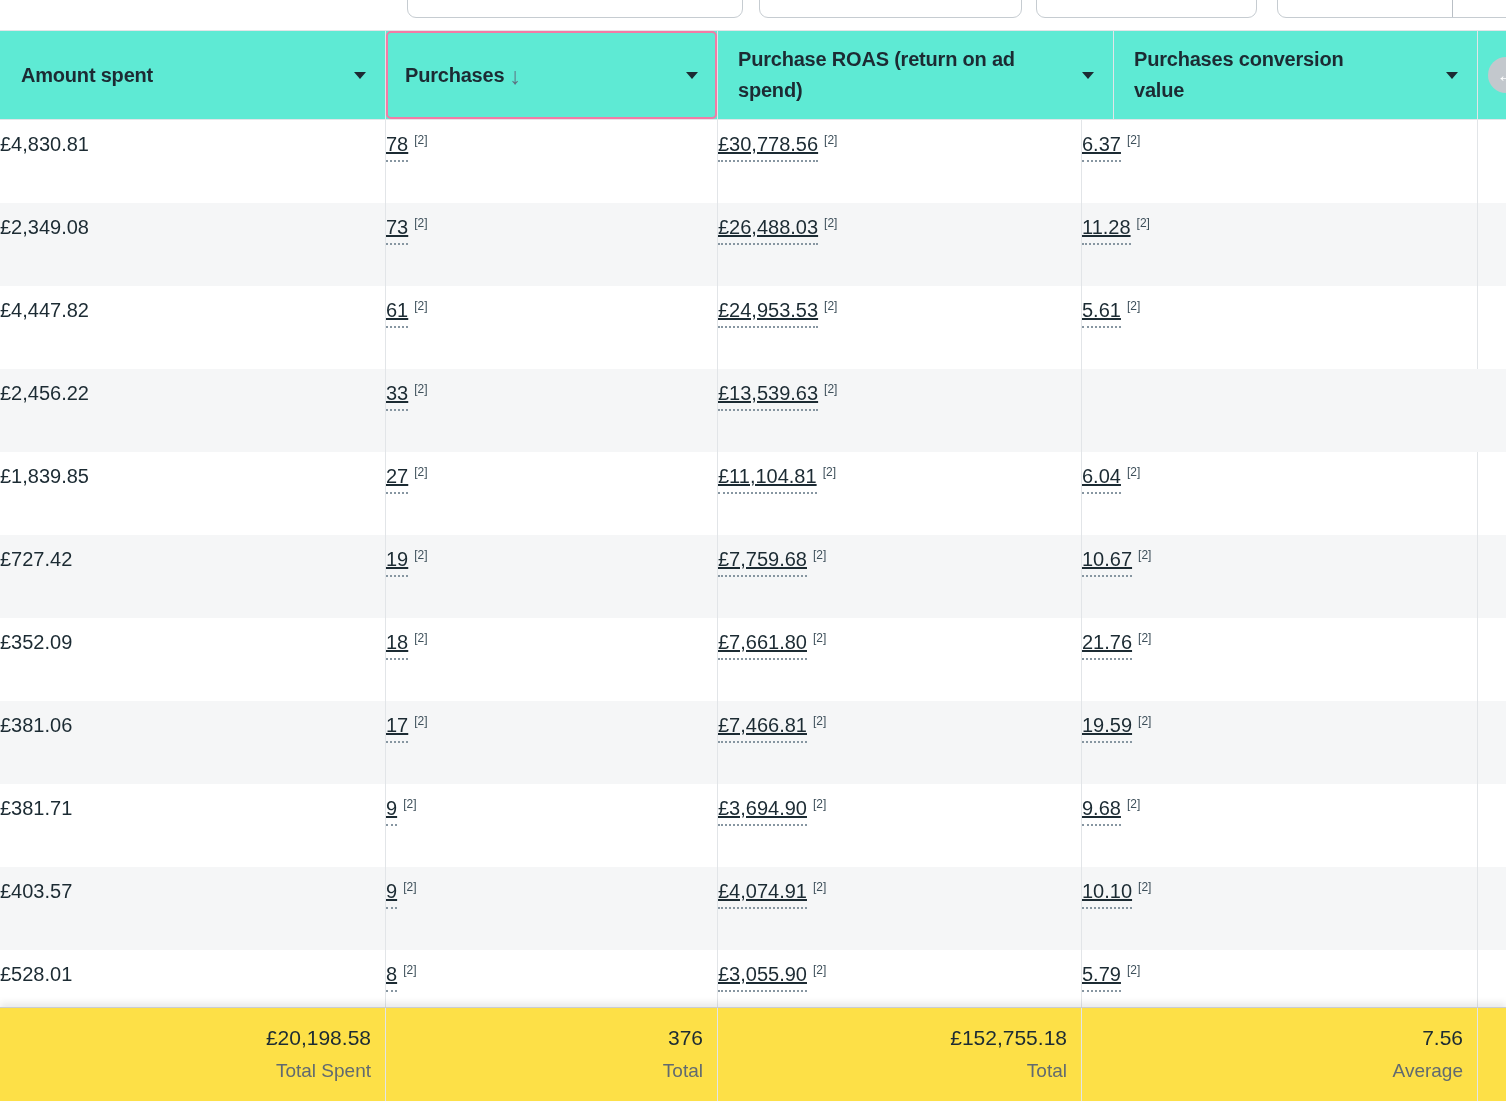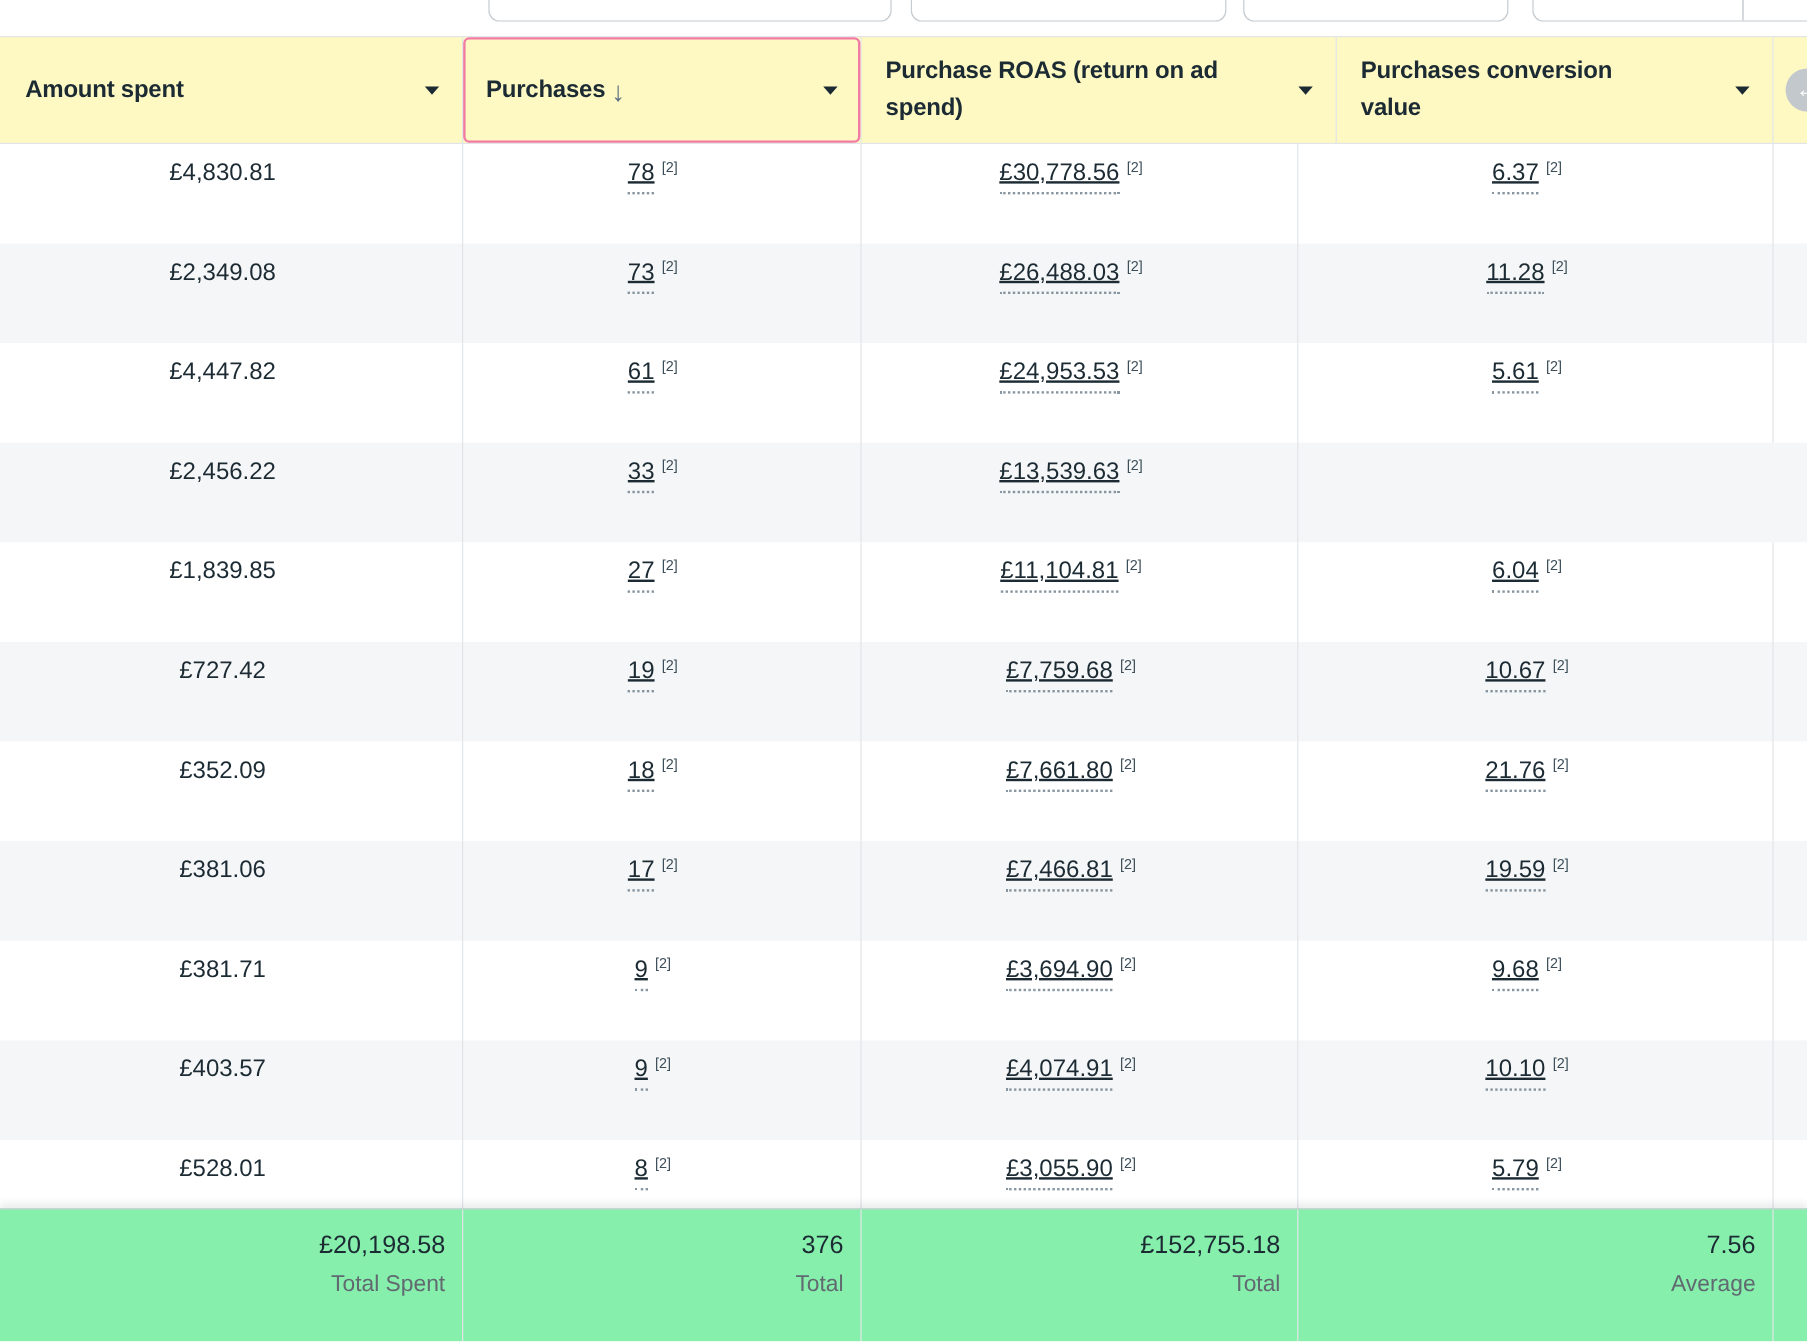--- a/index.html
+++ b/index.html
@@ -22,21 +22,21 @@
   .cell-c1 { width:386px; }
   .cell-c2 { width:332px; }
   .cell-c3 { width:364px; }
   .cell-c4 { width:396px; }
   .cell-c5 { width:28px;  }
   .bordered { border-right:1px solid #e2e5e8; }
 
   
   .thead {
     position:absolute; top:30px; left:0; width:1506px; height:90px;
-    display:flex; background:#fef9c3;
+    display:flex; background:#5eead4;
     border-top:1px solid #e2e5e8; border-bottom:1px solid #e2e5e8;
   }
   .th { position:relative; display:flex; align-items:center; font-weight:700; font-size:20px; letter-spacing:-0.2px; }
   .th .label { display:block; line-height:31px; }
   .th-c1 { padding-left:21px; }
   .th-c2 { padding-left:19px; }
   .th-c3 { padding-left:20px; }
   .th-c3 .label { max-width:238px; }
   .th-c4 { padding-left:20px; }
   .th-c4 .label { max-width:322px; }
@@ -47,36 +47,36 @@
   }
   .sort-arrow { font-size:23px; font-weight:400; color:#5d7181; margin-left:5px; position:relative; top:1px; }
   .hl-box {
     position:absolute; inset:0; border:2px solid #f27ba6; border-radius:5px; pointer-events:none;
   }
 
   
   .tbody { position:absolute; top:120px; left:0; width:1506px; height:887px; overflow:hidden; }
   .tr { display:flex; height:83px; background:#fff; }
   .tr:nth-child(even) { background:#f5f6f7; }
-  .td { padding-top:11px; text-align:center; font-size:20px; line-height:27px; }
+  .td { padding-top:11px; text-align:left; font-size:20px; line-height:27px; }
   .td.cell-c1 { padding-right:14px; }
   .td.cell-c2 { padding-right:15px; }
   .td.cell-c3 { padding-right:14px; }
   .td.cell-c4 { padding-right:14px; }
   .dotted {
     display:inline-block; border-bottom:2px dotted #8796a1; padding-bottom:2px;text-decoration:underline;
   }
   sup.ref {
     font-size:12px; color:#3c4e59; margin-left:6px; vertical-align:7px; line-height:0;
   }
 
   
   .tfoot {
-    position:absolute; top:1007px; left:0; width:1506px; height:111px;
-    display:flex; background:#86efac; border-top:1px solid #c9cdd2;
+    position:absolute; top:1007px; left:0; width:1506px; height:94px;
+    display:flex; background:#fde047; border-top:1px solid #c9cdd2;
     box-shadow:0 -4px 7px rgba(28,43,51,0.10);
   }
   .tf { padding-top:17px; padding-right:14px; text-align:right; }
   .tf .value { font-size:21px; color:#1c2b33; line-height:26px; }
   .tf .sub { font-size:19px; color:#616a70; margin-top:9px; }
 
   
   .scroll-btn {
     position:absolute; left:1488px; top:57px; width:36px; height:36px; border-radius:50%;
     background:#c3c8cd; display:flex; align-items:center; justify-content:center;

